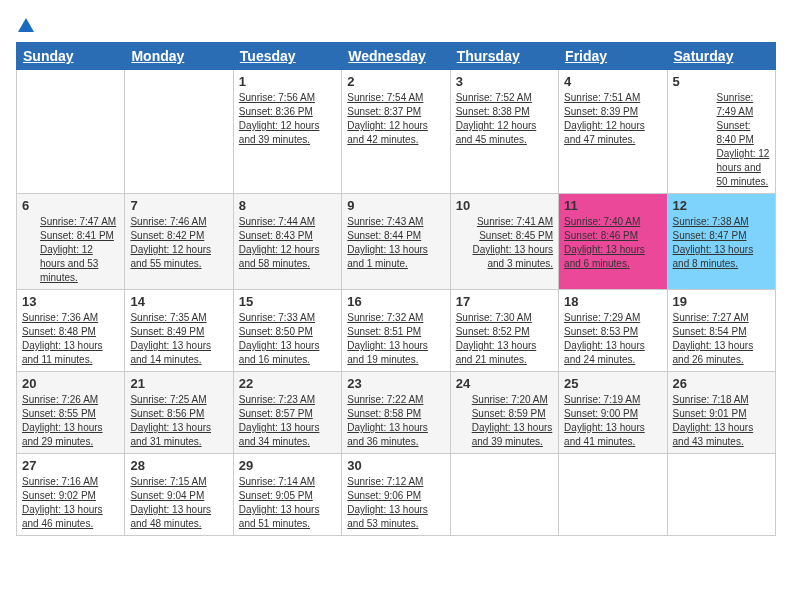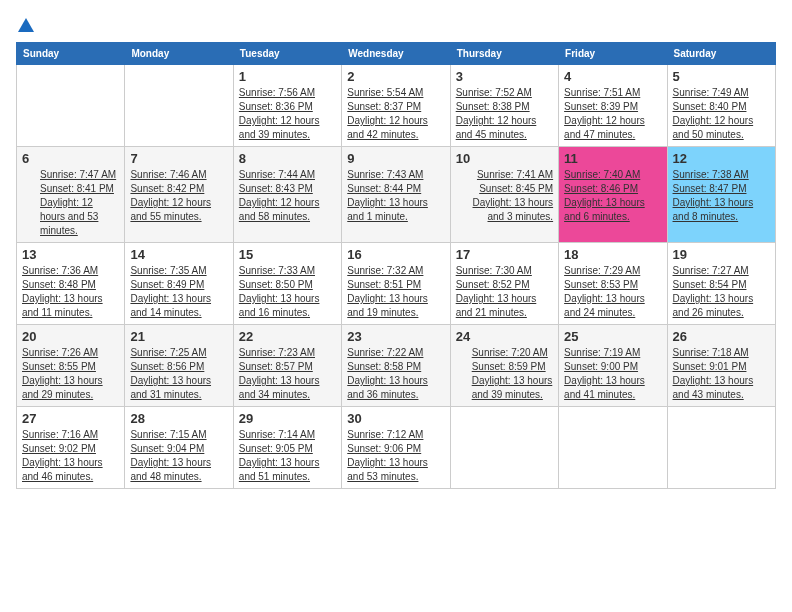--- a/index.html
+++ b/index.html
@@ -35,22 +35,23 @@
     }
     .calendar {
       width: 100%;
       border-collapse: collapse;
     }
     .calendar th {
       background-color: #2a6db5;
       color: #fff;
       text-align: left;
       padding: 5px 6px;
-      font-size: 10px;
+      font-size: 14px;
       border: 1px solid #2a6db5;
+      text-decoration: underline;
     }
     .calendar td {
       vertical-align: top;
       padding: 4px 5px;
       border: 1px solid #ccc;
       font-size: 10.5px;
       color: #333;
       width: 108px;
       min-height: 70px;
       background: #fff;
@@ -113,39 +114,39 @@
         <td class="empty-cell" style="background: rgb(255, 255, 255);"></td>
         <td class="empty-cell" style="background: rgb(255, 255, 255);"></td>
         <td>
           <div class="day-number">1</div>
           <div class="day-info" style="white-space: pre-line;">Sunrise: 7:56 AM
 Sunset: 8:36 PM
 Daylight: 12 hours and 39 minutes.</div>
         </td>
         <td>
           <div class="day-number">2</div>
-          <div class="day-info" style="white-space: pre-line;">Sunrise: 5:54 AM
+          <div class="day-info" style="white-space: pre-line;">Sunrise: 7:54 AM
 Sunset: 8:37 PM
 Daylight: 12 hours and 42 minutes.</div>
         </td>
         <td>
           <div class="day-number">3</div>
           <div class="day-info" style="white-space: pre-line;">Sunrise: 7:52 AM
 Sunset: 8:38 PM
 Daylight: 12 hours and 45 minutes.</div>
         </td>
         <td>
           <div class="day-number">4</div>
           <div class="day-info" style="white-space: pre-line;">Sunrise: 7:51 AM
 Sunset: 8:39 PM
 Daylight: 12 hours and 47 minutes.</div>
         </td>
         <td>
           <div class="day-number">5</div>
-          <div class="day-info" style="white-space: pre-line;">Sunrise: 7:49 AM
+          <div class="day-info" style="white-space: pre-line; margin-left: 44px;">Sunrise: 7:49 AM
 Sunset: 8:40 PM
 Daylight: 12 hours and 50 minutes.</div>
         </td>
       </tr>
       <tr style="background: rgb(245, 245, 245);">
         <td style="background: rgb(245, 245, 245);">
           <div class="day-number">6</div>
           <div class="day-info" style="white-space: pre-line; margin-left: 18px;">Sunrise: 7:47 AM
 Sunset: 8:41 PM
 Daylight: 12 hours and 53 minutes.</div>

